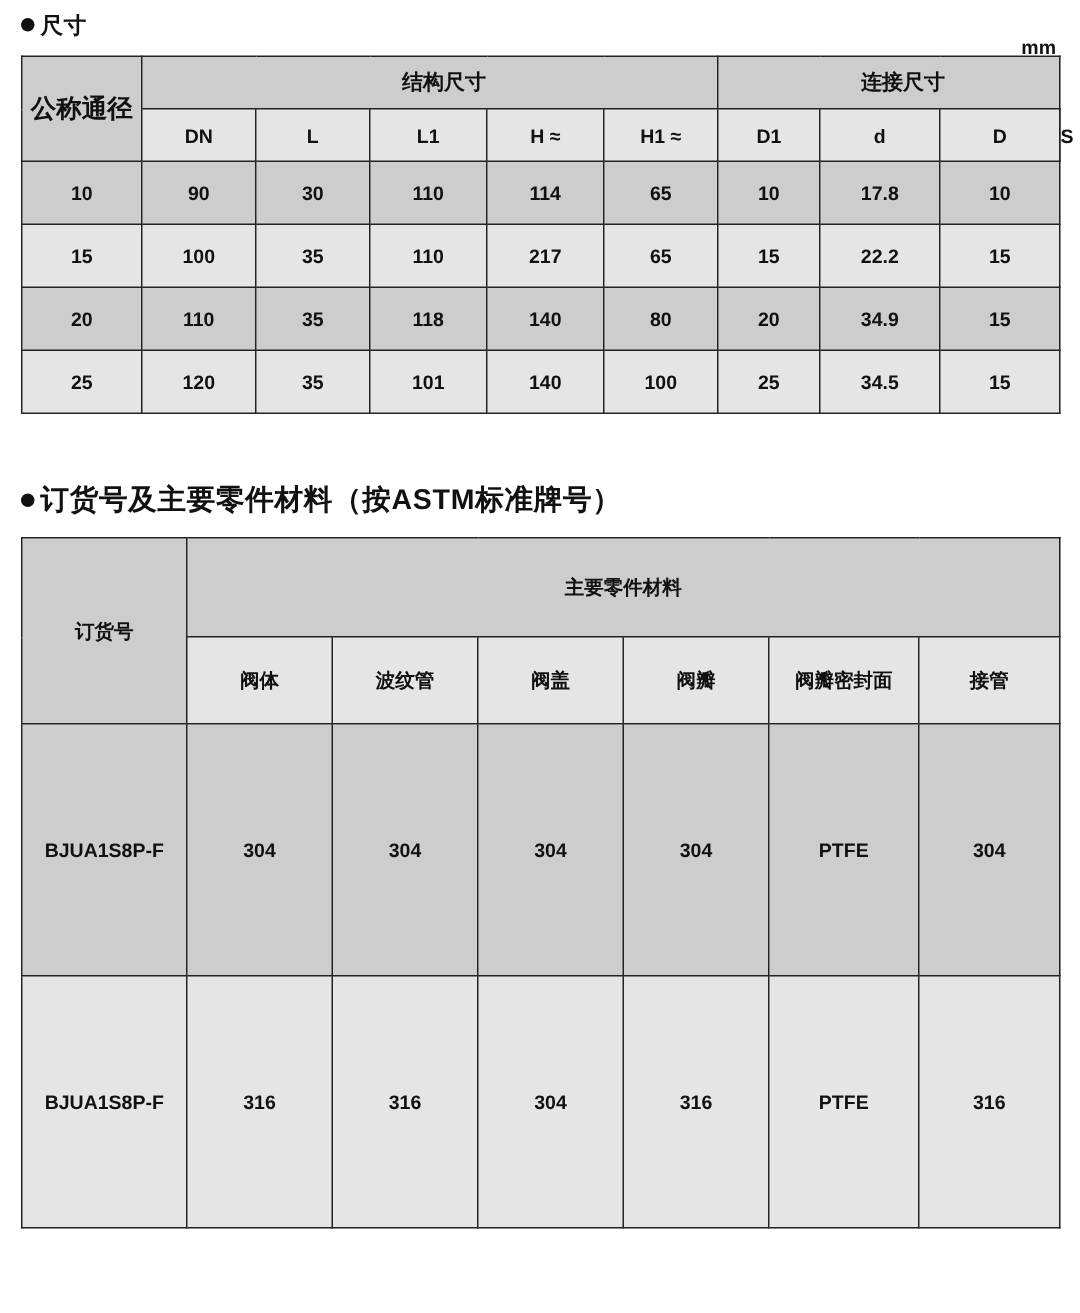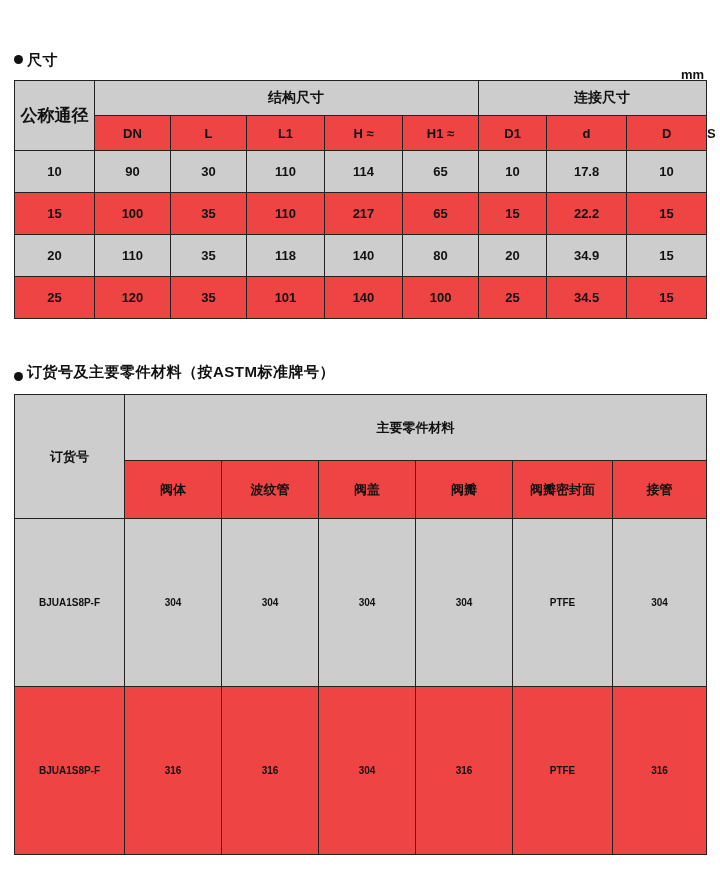--- a/index.html
+++ b/index.html
@@ -36,21 +36,20 @@
     height: 9px;
     border-radius: 50%;
     background: #111;
     margin-right: 4px;
     position: relative;
     top: -1px;
   }
   #dim-head {
     padding-top: 8px;
     margin-bottom: 10px;
-    margin-top: 43px;
   }
   .unit {
     position: absolute;
     right: 16px;
     top: 24px;
     font-size: 13px;
     font-weight: bold;
   }
   
   table {
@@ -63,39 +62,38 @@
     text-align: center;
     vertical-align: middle;
     font-size: 13px;
     font-weight: bold;
     padding: 0;
   }
   .shaded {
     background: #cdcdcd;
   }
   .plain {
-    background: #ef4444;
+    background: #e5e5e5;
   }
   
   #dimension-table th { height: 34px; }
   #dimension-table td { height: 41px; }
   #dimension-table .cn { font-size: 17px; }
   #dimension-table .group-head { font-size: 14px; padding-left: 19px; }
 
   
   #mat-head {
     margin-top: 44px;
     margin-bottom: 12px;
-    font-size: 15px;
-    align-items: flex-end;
+    font-size: 19px;
   }
   #materials-table .mat-top { height: 66px; }
   #materials-table .mat-sub { height: 58px; }
   #materials-table .mat-body { height: 168px; }
-  #materials-table td { font-size: 10px; }
+  #materials-table td { font-size: 13px; }
   #materials-table .order-col { font-size: 13px; }
 </style>
 </head>
 <body>
 
 <div class="page">
 
   <div class="unit">mm</div>
 
   <div class="section-head" id="dim-head">

